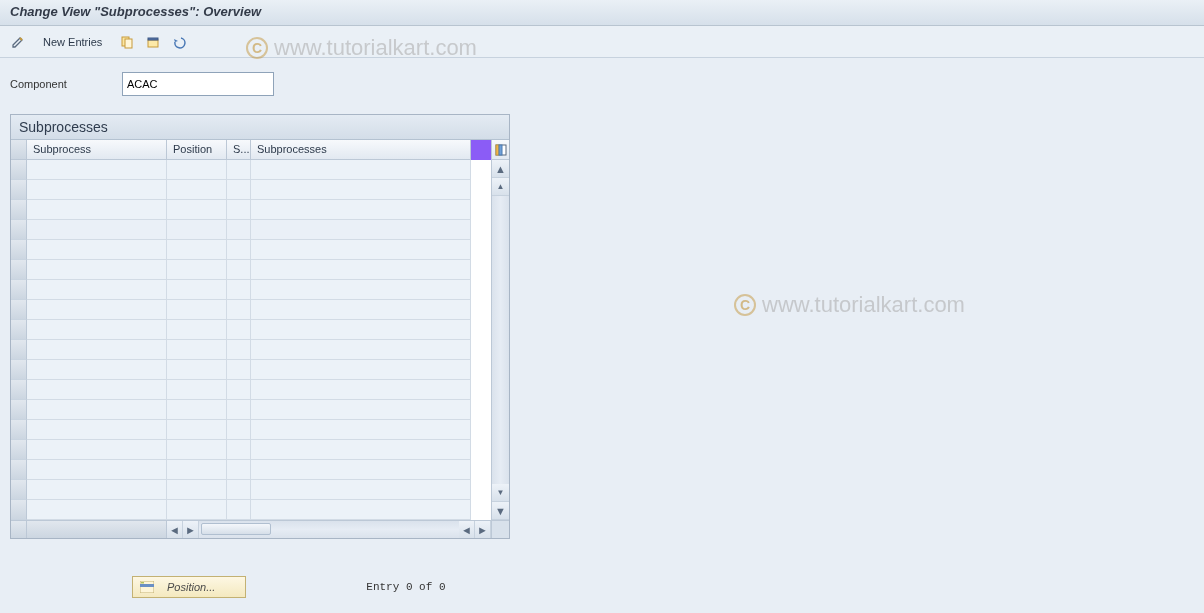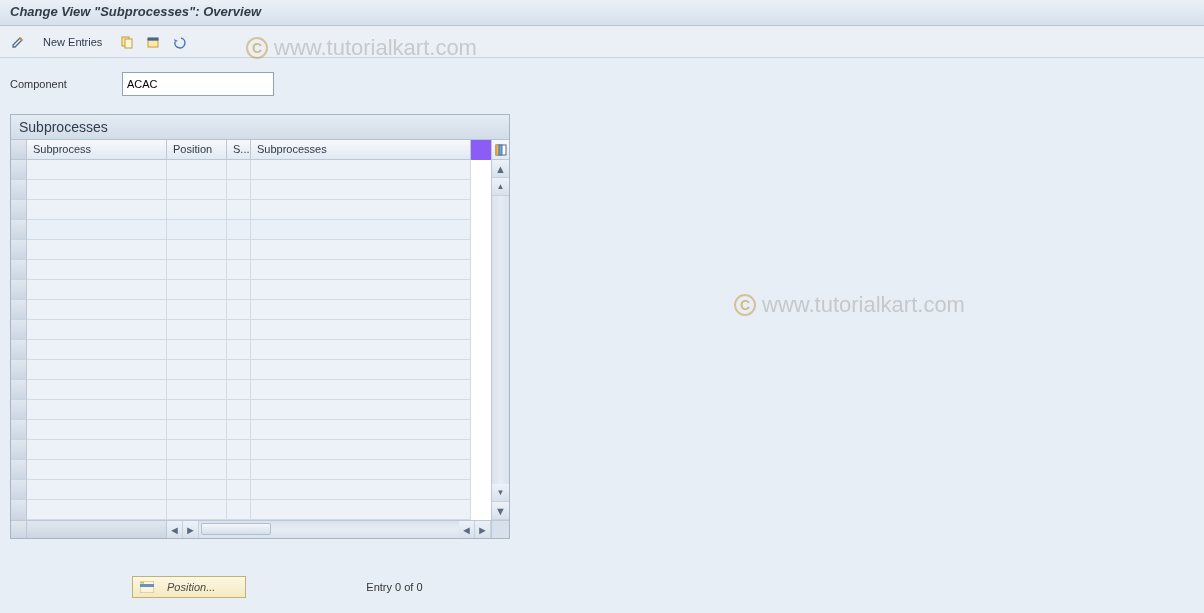--- a/index.html
+++ b/index.html
@@ -210,21 +210,21 @@
       padding: 0 30px 0 6px;
       cursor: pointer;
       color: #4b4b4b;
       font-size: 11px;
       font-style: italic;
     }
     .pb-icon {
       width: 16px; height: 14px;
       display:inline-flex;align-items:center;justify-content:center;
     }
-    .entry-status { color:#333; }
+    .entry-status { color:#333;font-family:Liberation Mono, monospace; }
     
     .watermark {
       position: absolute;
       color: rgba(170,170,170,0.55);
       font-size: 22px;
       font-family: Arial, sans-serif;
       pointer-events: none;
       display: flex;
       align-items: center;
       gap: 6px;

